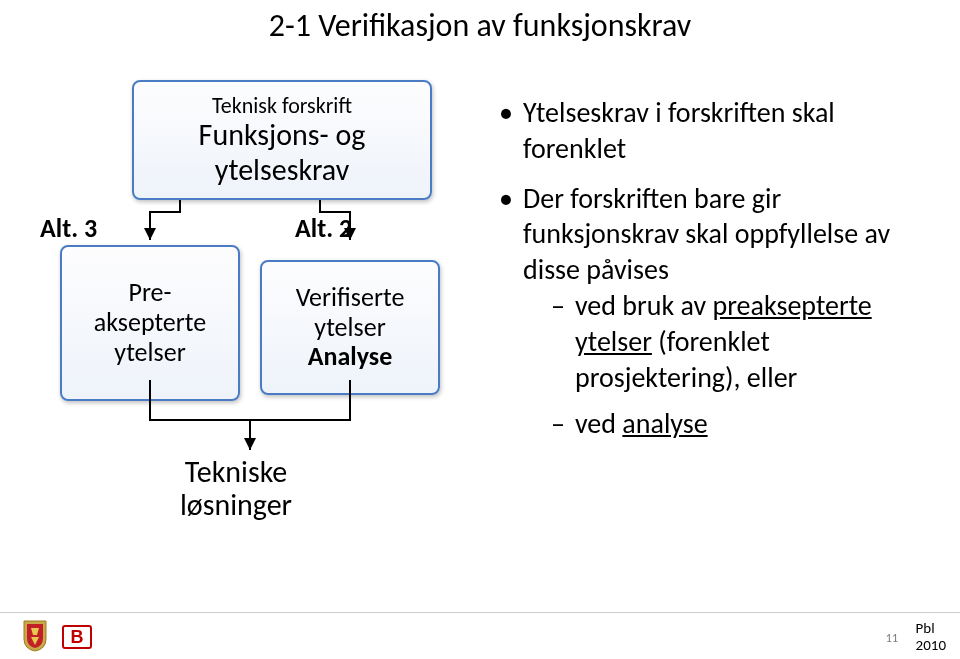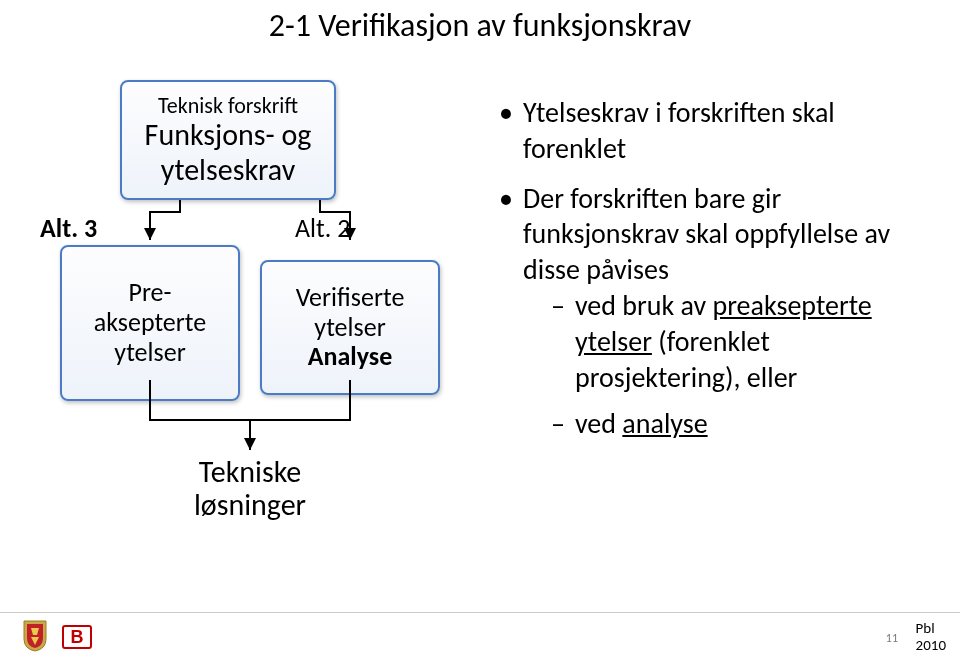--- a/index.html
+++ b/index.html
@@ -36,48 +36,48 @@
     display: flex;
     flex-direction: column;
     justify-content: center;
     align-items: center;
     font-size: 26px;
     line-height: 1.15;
     text-align: center;
     padding: 6px 4px;
     box-sizing: border-box;
   }
-  .box-top    { left: 120px; top: 80px;  width: 216px; height: 120px; }
+  .box-top    { left: 132px; top: 80px;  width: 300px; height: 120px; }
   .box-left   { left:  60px; top: 245px; width: 180px; height: 156px; }
   .box-right  { left: 260px; top: 260px; width: 180px; height: 135px; }
   .box-top .l1 { font-size: 22px; }
   .box-top .l2, .box-top .l3 { font-size: 30px; }
   .analyse { font-weight: 700; }
   .tek-los {
     position: absolute;
-    left: 150px;
+    left: 136px;
     top: 455px;
     width: 200px;
     font-size: 30px;
     line-height: 1.1;
     text-align: center;
   }
   .alt1 {
     position: absolute;
     left: 40px;
     top: 212px;
     font-size: 26px;
     font-weight: 700;
   }
   .alt2 {
     position: absolute;
     left: 295px;
     top: 212px;
     font-size: 26px;
-    font-weight: 400;
+    font-weight: 700;
   }
   .arrows {
     position: absolute;
     left: 0;
     top: 0;
     pointer-events: none;
   }
   
   .bullets {
     position: absolute;

